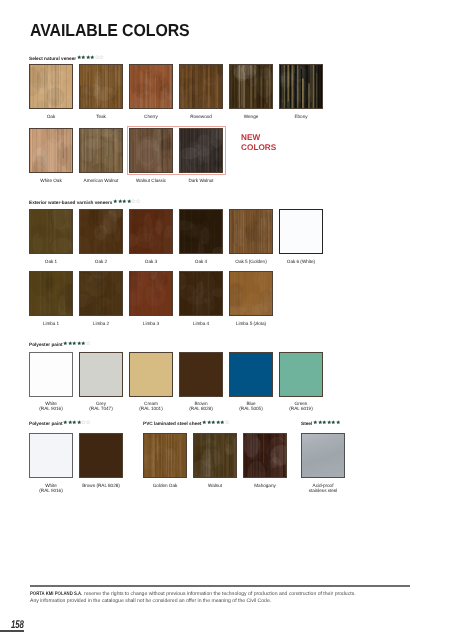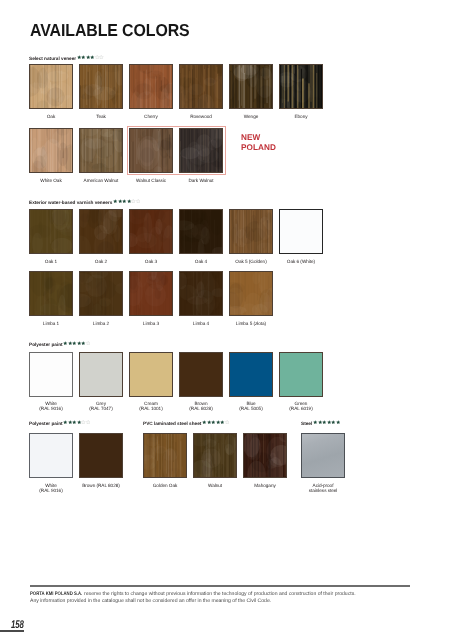--- a/index.html
+++ b/index.html
@@ -1392,21 +1392,21 @@
             <div class="grain" style="background-image:linear-gradient(163deg,#b7bcc1 0%,#a9afb5 22%,#9ea5ab 55%,#a7adb3 100%);"></div>
           </div>
           <div class="cap"><span>Acid-proof</span><br><span>stainless steel</span></div>
         </div>
       </div>
     </div>
 
   <div class="newbox" style="left:126.8px; top:125.8px; width:99px; height:49px;"></div>
   <div class="newlabel" style="left:241px; top:133.1px;">
     <span>NEW</span><br>
-    <span>POLAND</span>
+    <span>COLORS</span>
   </div>
 
   <div class="footer-rule"></div>
   <div class="footer-txt">
     <div><span class="fb">PORTA KMI POLAND S.A.</span><span> reserve the rights to change without previous information the technology of production and construction of their products.</span></div>
     <div>Any information provided in the catalogue shall not be considered an offer in the meaning of the Civil Code.</div>
   </div>
   <div class="pageno">158</div>
   <div class="pageno-rule"></div>
 

